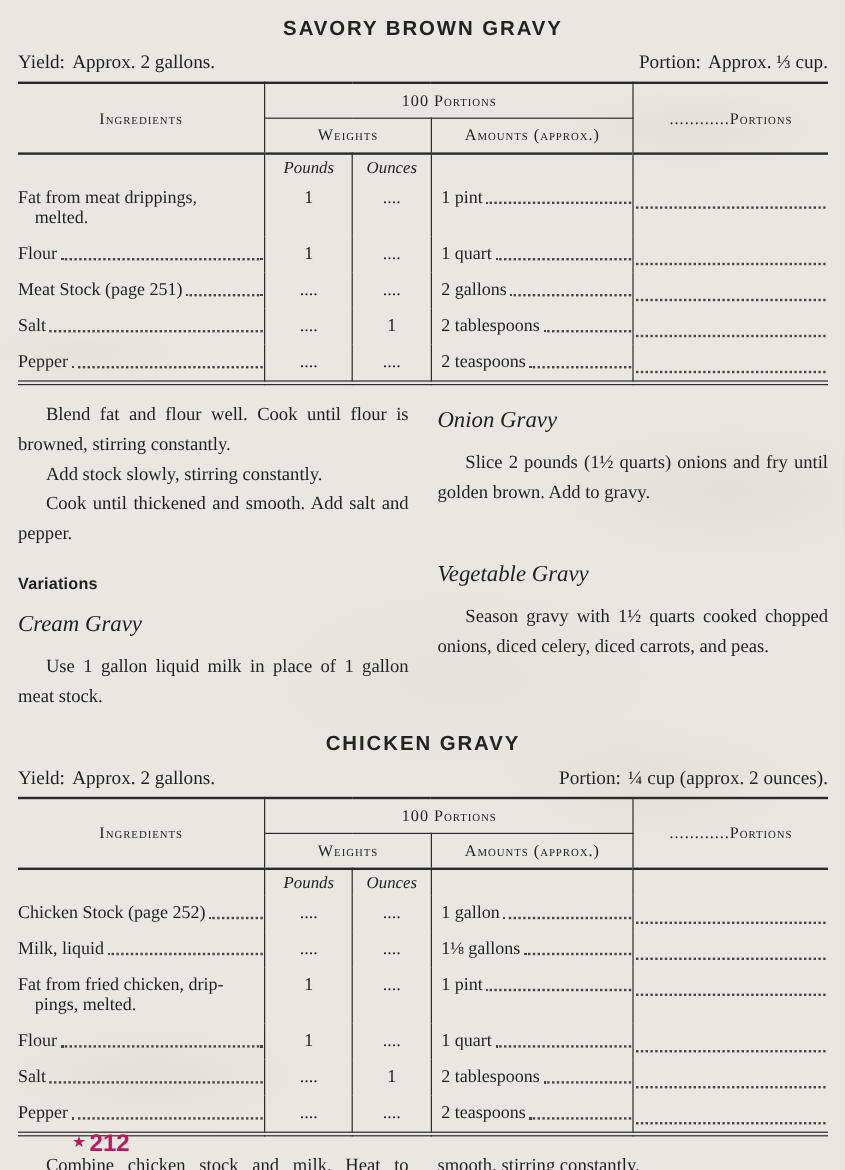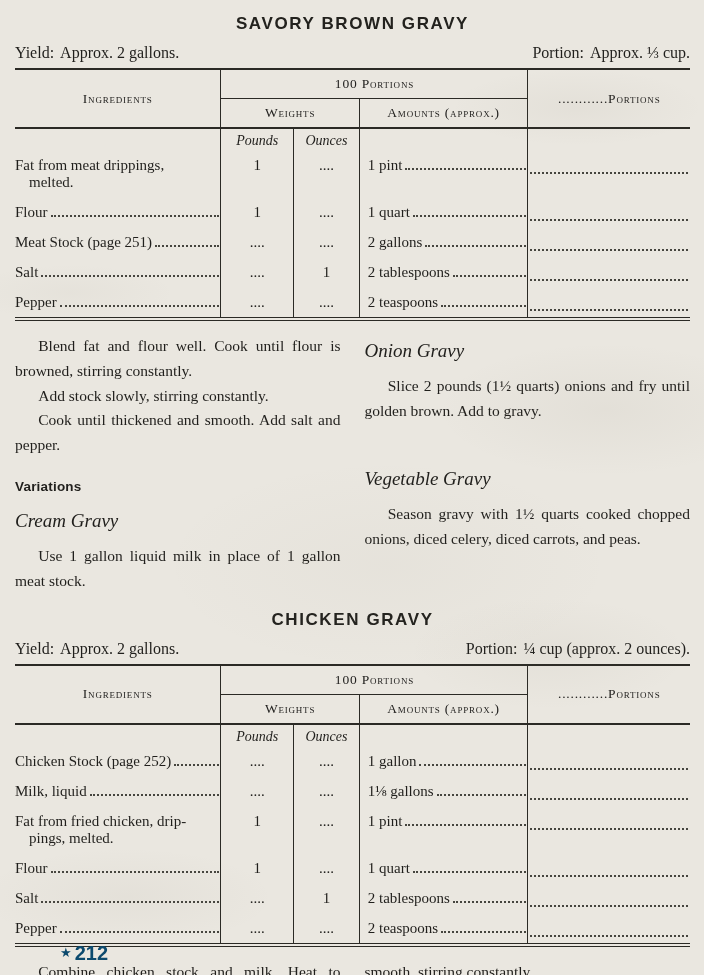--- a/index.html
+++ b/index.html
@@ -85,21 +85,21 @@
   }
   .var-name { font-style:italic; font-size:19px; margin:8px 0 8px; font-weight:normal; }
   .var-name.first { margin-top:2px; }
   .var-name.spaced { margin-top:40px; }
 
   .section-2 { margin-top:16px; }
 
   .page-num {
     position:absolute; left:60px; bottom:10px;
     font-family:"Liberation Sans","DejaVu Sans",sans-serif;
-    font-weight:bold; font-size:20px; color:#0c4a6e;
+    font-weight:bold; font-size:20px; color:#be185d;
   }
   .page-num .star { font-size:13px; vertical-align:3px; margin-right:3px; }
 </style>
 </head>
 <body>
 
 <div class="page">
 
   <section>
     <h1 class="recipe-title">SAVORY BROWN GRAVY</h1>

